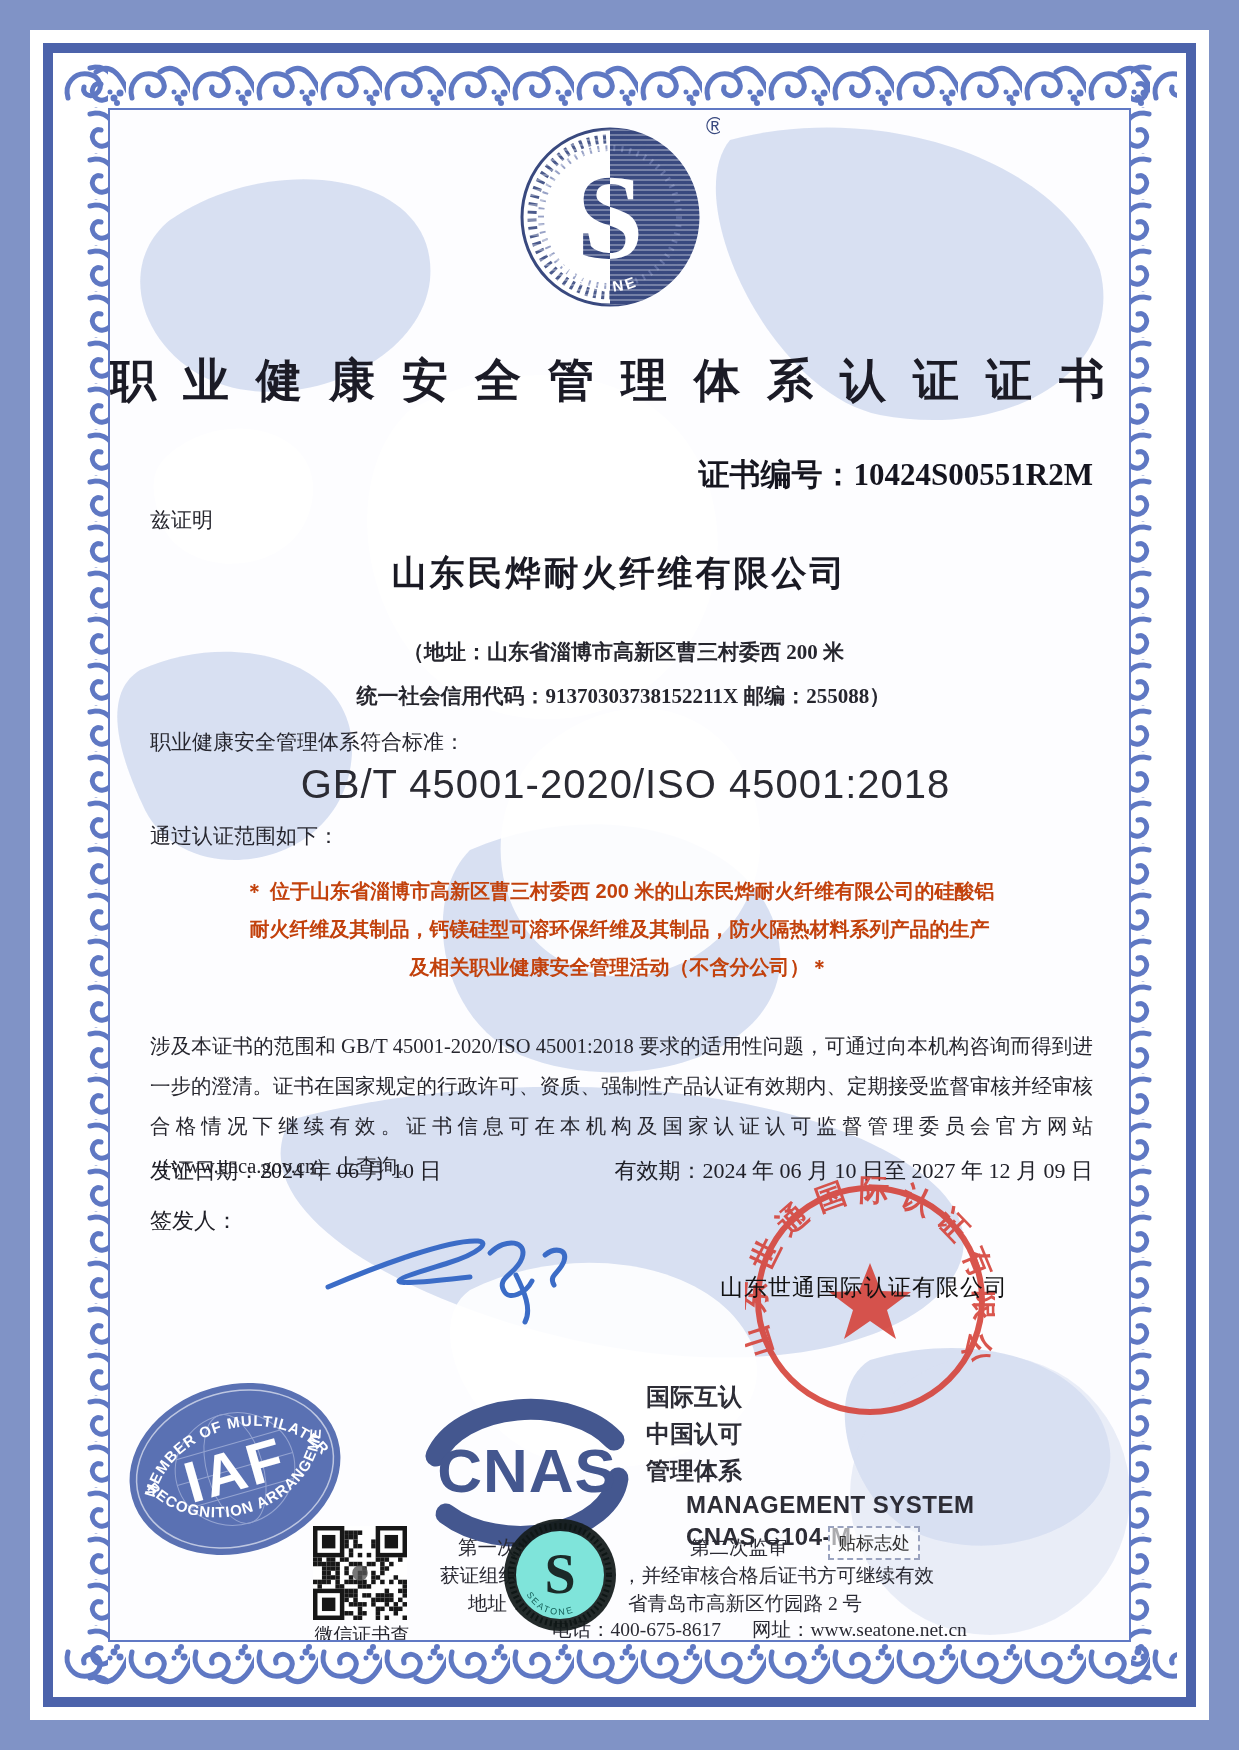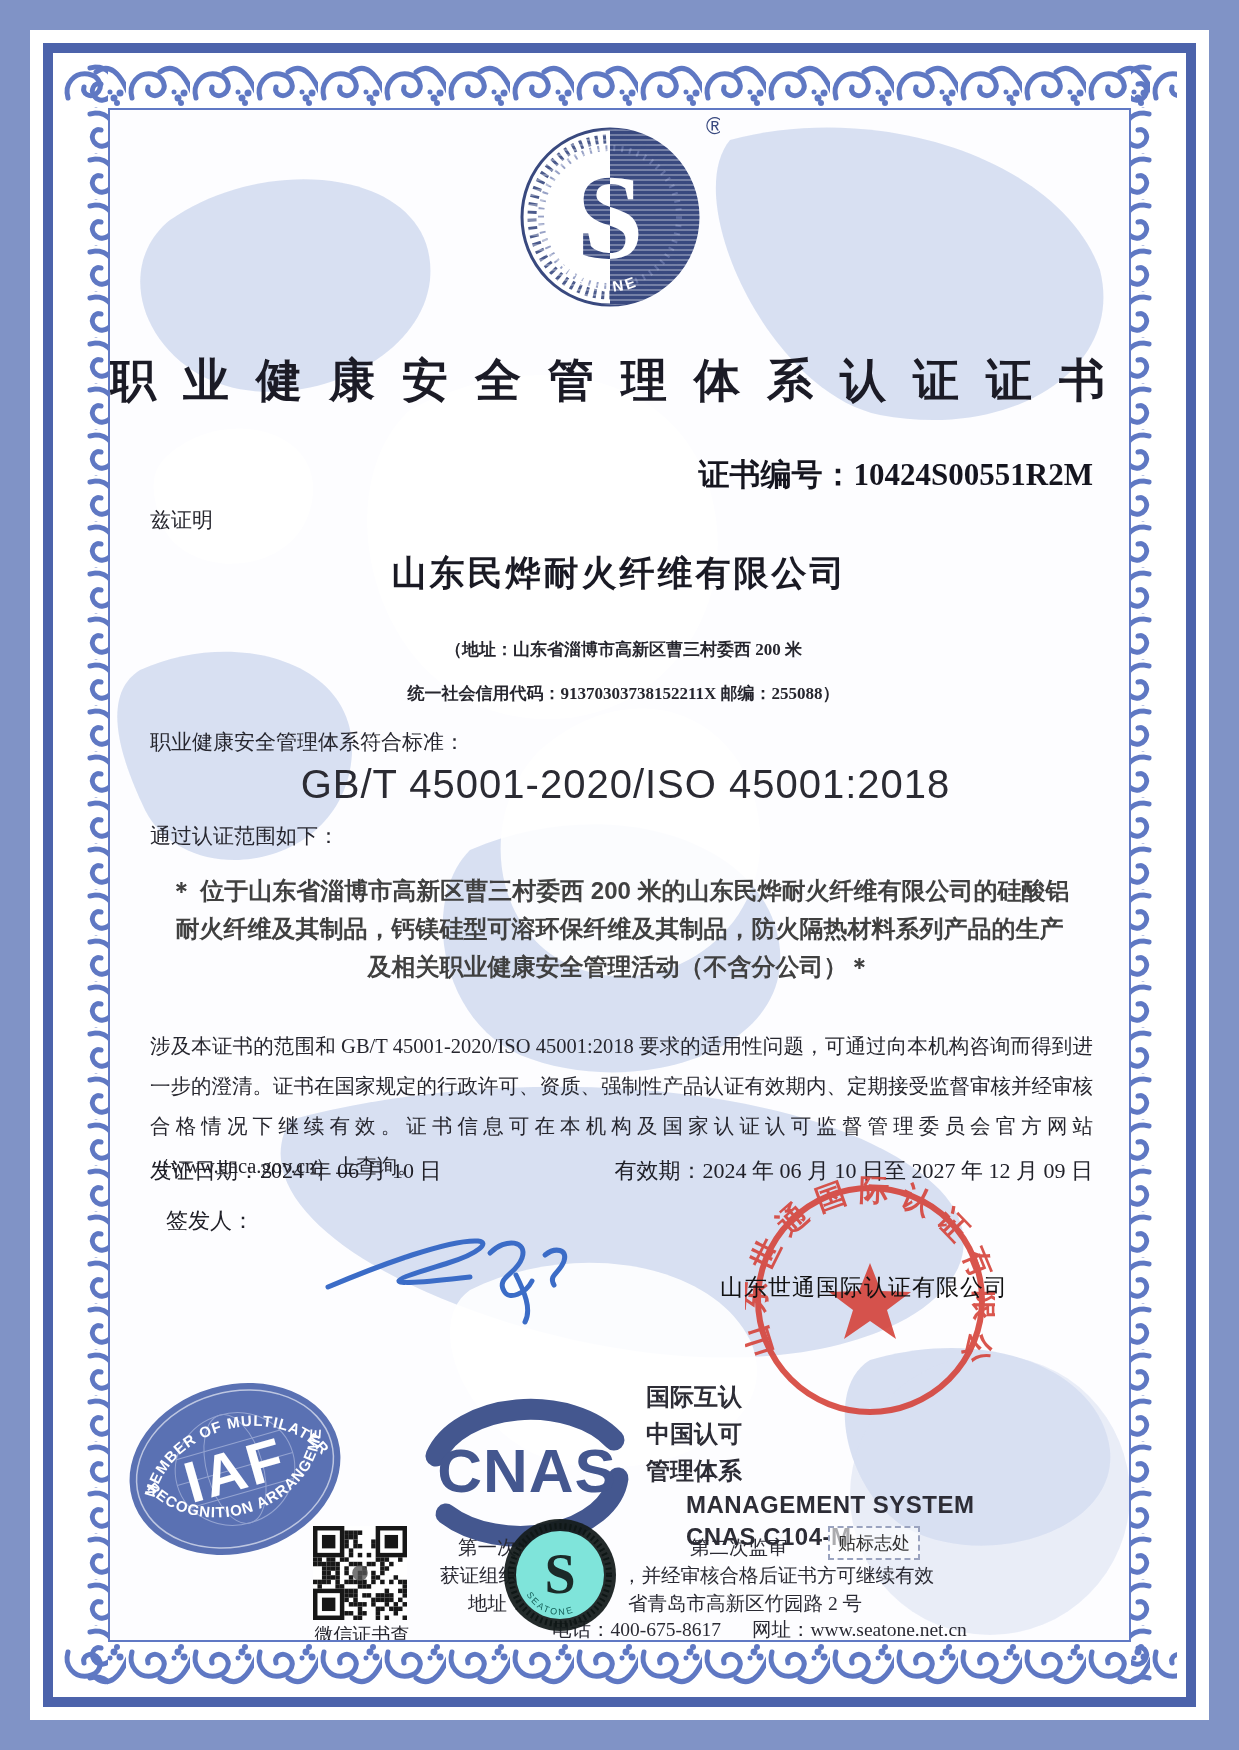--- a/index.html
+++ b/index.html
@@ -16,24 +16,24 @@
   .interior { position:absolute; top:46px; left:46px; right:46px; bottom:46px;
               border:2px solid #6079c4; background:#fdfdff; overflow:hidden; }
   .abs { position:absolute; }
   .ctr { left:0; right:0; text-align:center; }
   .wm { position:absolute; inset:0; z-index:0; }
   .z1 { z-index:1; }
   .title { font-size:46px; font-weight:bold; color:#1b1b26; letter-spacing:27px; white-space:nowrap; }
   .certno { font-size:31px; font-weight:bold; color:#15151f; }
   .small-label { font-size:21px; color:#26262e; }
   .company { font-size:35px; font-weight:bold; color:#1a1a24; letter-spacing:3px; }
-  .addr { font-size:17px; font-weight:bold; color:#26262e;padding-left:8px; }
+  .addr { font-size:21px; font-weight:bold; color:#26262e;padding-left:8px; }
   .standard { font-family:"Liberation Sans","DejaVu Sans",sans-serif; font-size:40px; color:#2b2b33; letter-spacing:1px; }
-  .scope { font-family:"Liberation Sans","DejaVu Sans",sans-serif; font-size:24px; font-weight:bold;
-           color:#404040; line-height:38px; }
+  .scope { font-family:"Liberation Sans","DejaVu Sans",sans-serif; font-size:20px; font-weight:bold;
+           color:#c2410c; line-height:38px; }
   .disclaimer { font-size:20.5px; color:#26262e; line-height:40px; text-align:justify; }
   .dateline { font-size:22px; color:#202028; }
   .issuer { font-size:23px; color:#111; letter-spacing:1px; }
   .accred-cn { font-family:"Liberation Sans","DejaVu Sans",sans-serif; font-size:24px; color:#2d2d36; line-height:37px; font-weight:bold; }
   .accred-en { font-family:"Liberation Sans","DejaVu Sans",sans-serif; font-size:24px; color:#2d2d36; line-height:32px; font-weight:bold; letter-spacing:0.5px;margin-left:40px; }
   .foot { font-size:19.5px; color:#2a2a33; white-space:nowrap; }
   .sticker { border:2px dashed #9aa3bf; width:92px; height:34px; text-align:center; line-height:30px;
              font-size:18px; color:#333; background:rgba(255,255,255,.6); }
   .stripes { border-radius:50%; pointer-events:none;
              background:repeating-linear-gradient(180deg, rgba(255,255,255,.30) 0 2px, rgba(255,255,255,0) 2px 5px); }
@@ -179,21 +179,21 @@
         <div>＊ 位于山东省淄博市高新区曹三村委西 200 米的山东民烨耐火纤维有限公司的硅酸铝</div>
         <div>耐火纤维及其制品，钙镁硅型可溶环保纤维及其制品，防火隔热材料系列产品的生产</div>
         <div>及相关职业健康安全管理活动（不含分公司）＊</div>
       </div>
 
       <div class="abs z1 disclaimer" style="left:40px; top:916px; width:943px;">涉及本证书的范围和 GB/T 45001-2020/ISO 45001:2018 要求的适用性问题，可通过向本机构咨询而得到进一步的澄清。证书在国家规定的行政许可、资质、强制性产品认证有效期内、定期接受监督审核并经审核合格情况下继续有效。证书信息可在本机构及国家认证认可监督管理委员会官方网站（www.cnca.gov.cn）上查询。</div>
 
       <div class="abs z1 dateline" style="left:40px; top:1046px;">发证日期：2024 年 06 月 10 日</div>
       <div class="abs z1 dateline" style="right:36px; top:1046px;">有效期：2024 年 06 月 10 日至 2027 年 12 月 09 日</div>
 
-      <div class="abs z1 dateline" style="left:40px; top:1096px;margin-left:16px;">签发人：</div>
+      <div class="abs z1 dateline" style="left:40px; top:1096px;">签发人：</div>
 
       <svg class="abs z1" style="left:210px; top:1115px;" width="280" height="100" viewBox="0 0 280 100">
         <g fill="none" stroke="#3b6cc7" stroke-width="5" stroke-linecap="round" stroke-linejoin="round">
           <path d="M8,62 C60,40 130,14 158,16 C170,17 160,28 128,38 C90,50 30,66 150,52"></path>
           <path d="M170,28 C186,12 208,16 202,33 C196,50 176,52 184,66 C189,76 206,68 212,56"></path>
           <path d="M196,50 C204,66 212,84 205,97"></path>
           <path d="M225,30 C235,22 248,24 244,36 C240,48 228,50 234,60"></path>
         </g>
       </svg>
 

